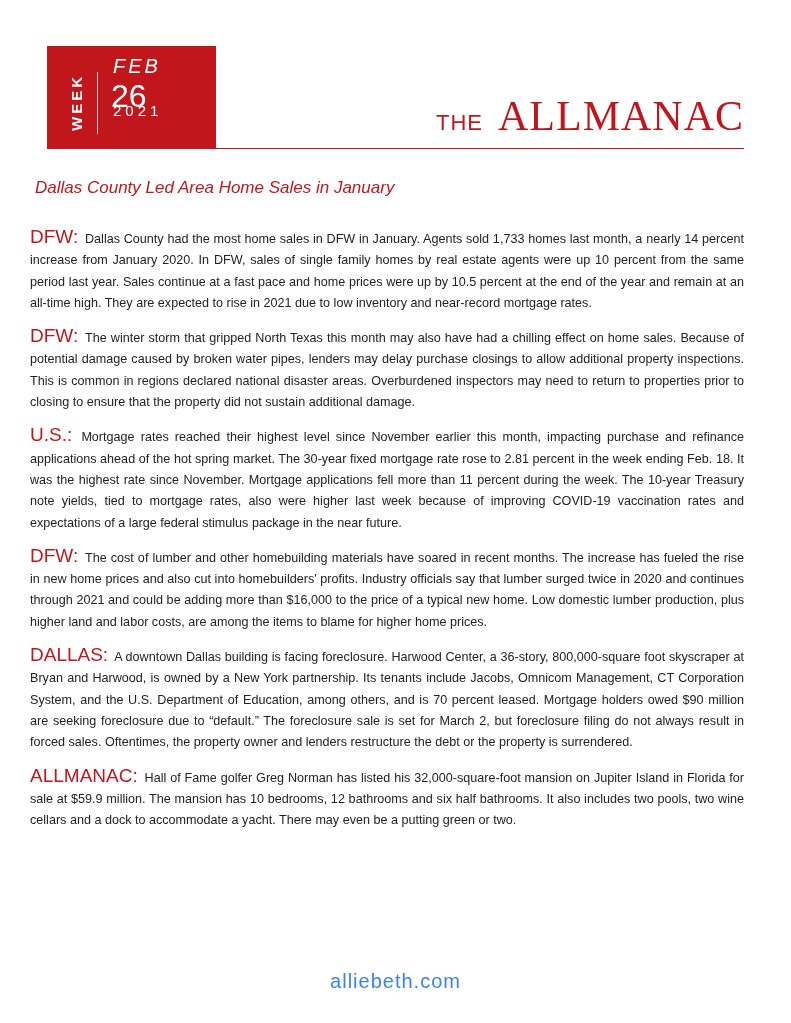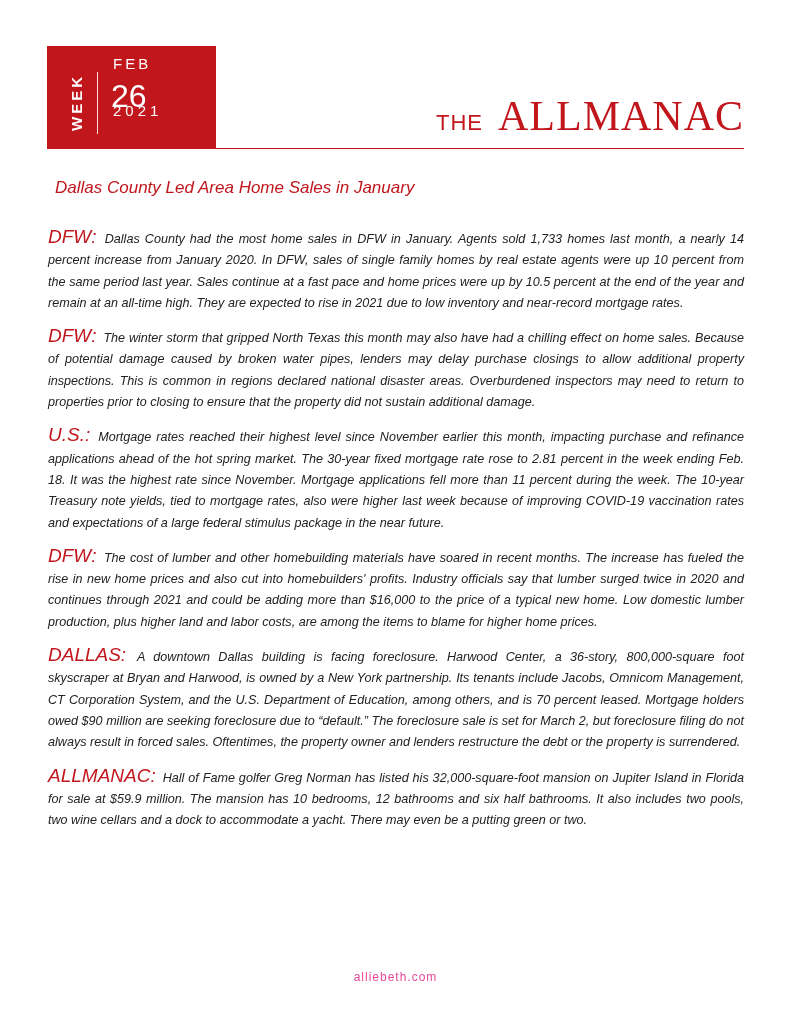--- a/index.html
+++ b/index.html
@@ -47,22 +47,23 @@
       left: 50px;
       top: 26px;
       width: 1px;
       height: 62px;
       background: rgba(255,255,255,0.85);
     }
     .month {
       position: absolute;
       left: 66px;
       top: 9px;
-      font-size: 15px;
+      font-size: 20px;
       letter-spacing: 3px;
+      font-style: italic;
     }
     .day {
       position: absolute;
       left: 64px;
       top: 28px;
       font-size: 32px;
       line-height: 44px;
       font-weight: normal;
     }
     .year {
@@ -92,53 +93,52 @@
     .rule {
       position: absolute;
       left: 47px;
       right: 47px;
       top: 148px;
       height: 1px;
       background: #c0161c;
     }
     .headline {
       position: absolute;
-      left: 55px;
+      left: 35px;
       top: 178px;
       font-size: 17px;
       font-style: italic;
       color: #c0161c;
     }
     .articles {
       position: absolute;
-      left: 48px;
+      left: 30px;
       right: 47px;
       top: 226px;
-      font-style: italic;
     }
     .article {
       font-size: 12.6px;
       line-height: 21.3px;
       text-align: justify;
       margin: 0 0 11px 0;
     }
     .article .tag {
       font-size: 19px;
       color: #c0161c;
       margin-right: 3px;
     }
     .footer {
       position: absolute;
       left: 0;
       right: 0;
       top: 970px;
       text-align: center;
-      font-size: 12px;
+      font-size: 20px;
       letter-spacing: 1px;
-      color: #ec4899;
+      color: #3b82f6;
     }
   </style>
 </head>
 <body>
 
 <div class="header-box">
   <div class="week-label">
     <span>WEEK</span>
   </div>
   <div class="week-divider"></div>

